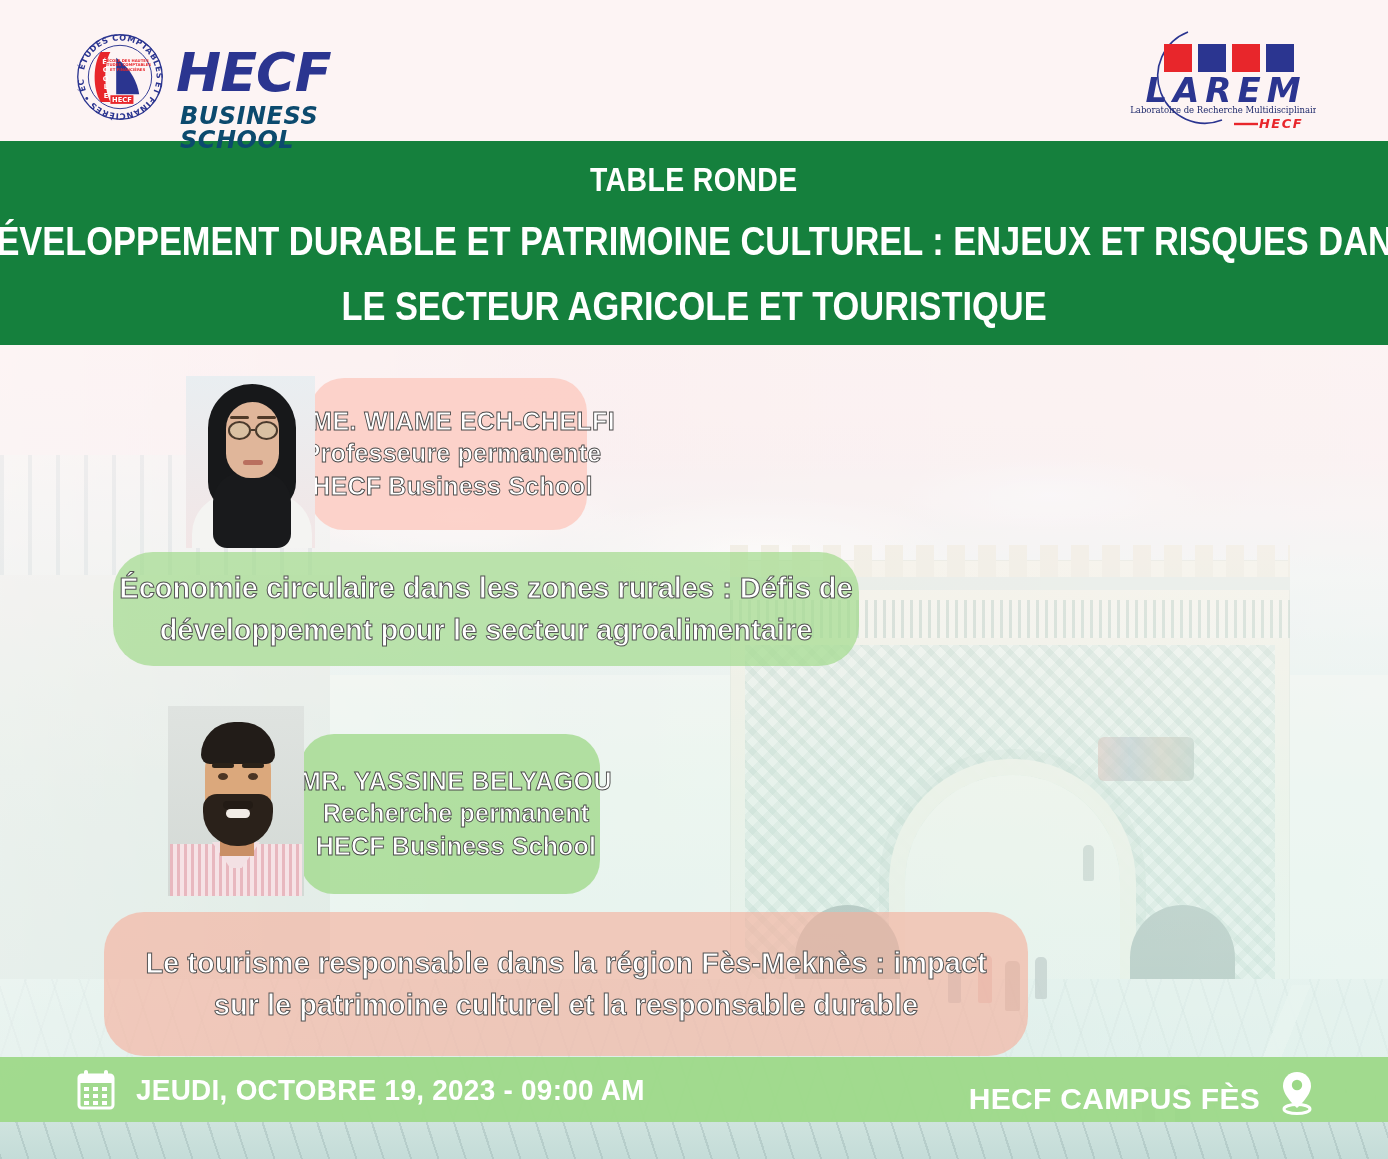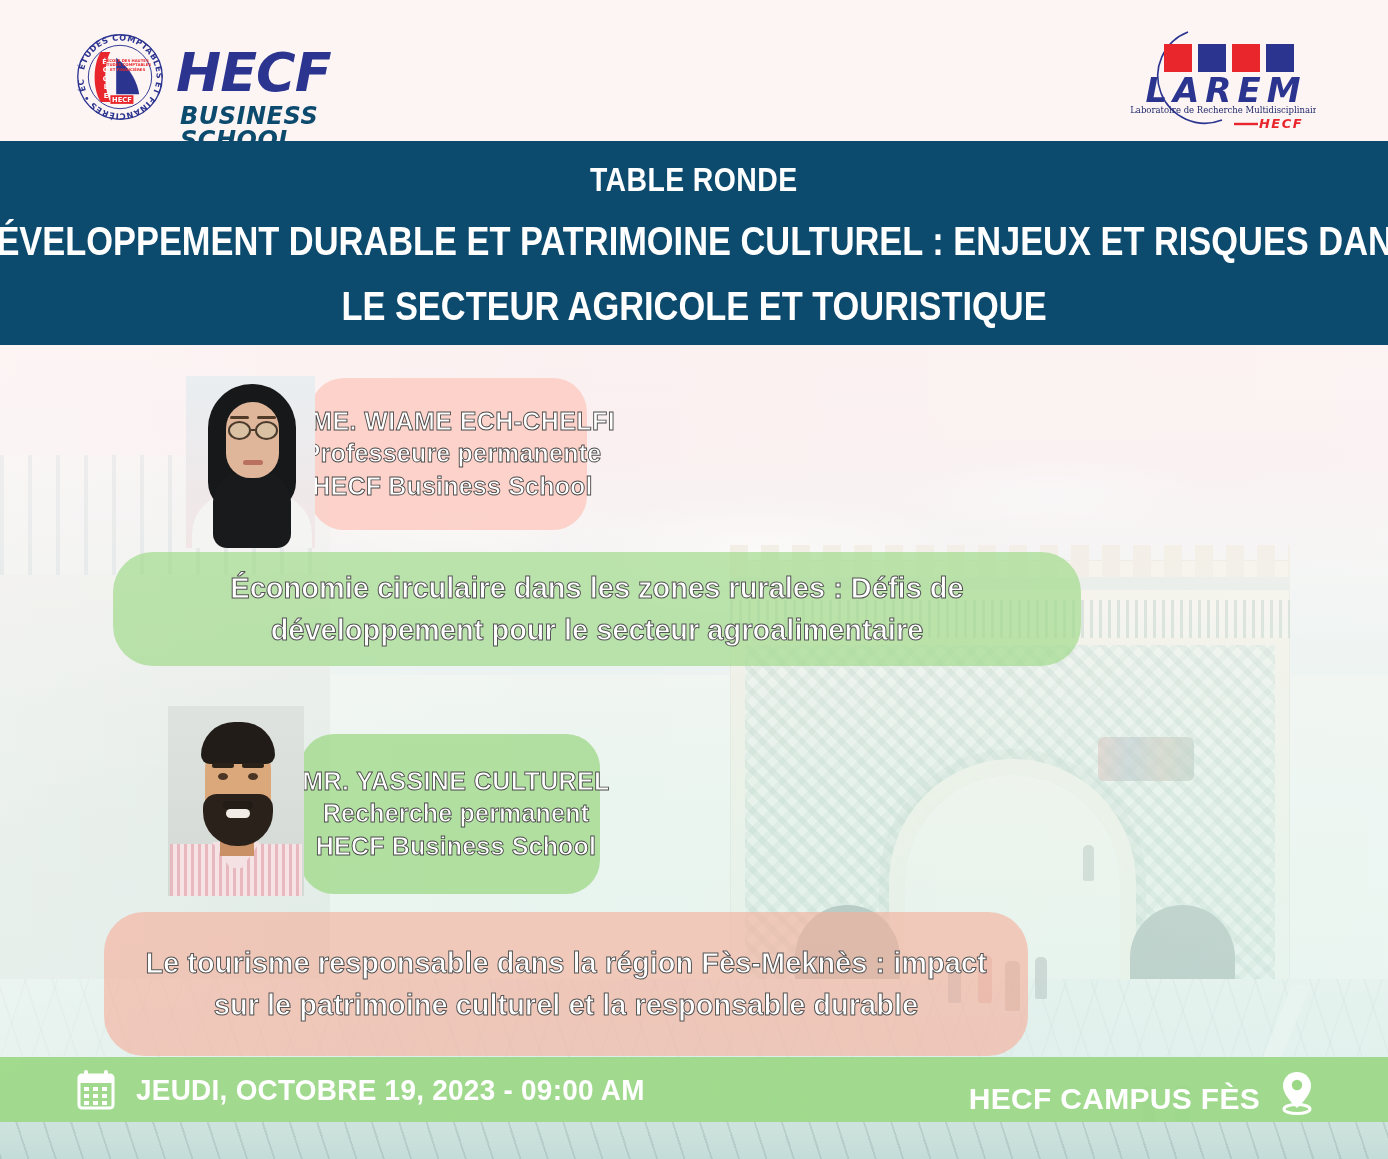--- a/index.html
+++ b/index.html
@@ -133,21 +133,21 @@
     position:absolute; left:108px; top:78px;
     font-size:24px; font-weight:bold; font-style:italic;
     color:#0c4a6e; letter-spacing:.5px; line-height:1;
     font-family:"DejaVu Sans", sans-serif;
   }
   .larem-logo{ position:absolute; right:72px; top:20px; width:190px; height:110px; }
 
   
   .title-banner{
     position:absolute; left:0; top:141px; width:1388px; height:204px;
-    background:#0c4a6e; z-index:11;
+    background:#15803d; z-index:11;
     display:flex; flex-direction:column; align-items:center; justify-content:center;
     padding-top:4px;
   }
   .t-line{
     color:#ffffff; font-weight:bold; text-align:center; white-space:nowrap;
     font-family:"Liberation Sans", sans-serif;
     transform:scaleX(.86); transform-origin:center;
   }
   .t1{ font-size:33px; letter-spacing:.5px; margin-bottom:20px; }
   .t2{ font-size:40px; letter-spacing:0px; margin-bottom:20px; }
@@ -310,27 +310,27 @@
     <div class="ph-el" style="left:27px;top:96px;width:78px;height:76px;background:#191a1c;border-radius:30px 30px 14px 14px;"></div>
     <div class="ph-el" style="left:40px;top:26px;width:53px;height:76px;background:#e0b69a;border-radius:27px 27px 25px 25px;"></div>
     <div class="ph-el" style="left:42px;top:45px;width:23px;height:19px;border:2.2px solid #4a3a2c;border-radius:50%;background:rgba(205,215,180,.35);"></div>
     <div class="ph-el" style="left:69px;top:45px;width:23px;height:19px;border:2.2px solid #4a3a2c;border-radius:50%;background:rgba(205,215,180,.35);"></div>
     <div class="ph-el" style="left:65px;top:53px;width:4px;height:2px;background:#4a3a2c;"></div>
     <div class="ph-el" style="left:44px;top:40px;width:19px;height:3px;background:#503a28;border-radius:2px;"></div>
     <div class="ph-el" style="left:71px;top:40px;width:19px;height:3px;background:#503a28;border-radius:2px;"></div>
     <div class="ph-el" style="left:57px;top:84px;width:20px;height:5px;background:#b9705f;border-radius:10px;"></div>
   </div>
 
-  <div class="talk green" style="left:113px;top:552px;width:968px;height:114px;">
+  <div class="talk green" style="left:113px;top:552px;width:746px;height:114px;">
     <div class="talk-line">Économie circulaire dans les zones rurales : Défis de</div>
     <div class="talk-line">développement pour le secteur agroalimentaire</div>
   </div>
 
   <div class="sp-card green" style="left:300px;top:734px;width:300px;height:160px;padding-left:12px;">
-    <div class="sp-name">MR. YASSINE CULTUREL</div>
+    <div class="sp-name">MR. YASSINE BELYAGOU</div>
     <div class="sp-role">Recherche permanent</div>
     <div class="sp-role">HECF Business School</div>
   </div>
 
   <div class="sp-photo" style="left:168px;top:706px;width:136px;height:190px;">
     <div class="ph-bg" style="background:linear-gradient(180deg,#dfe3e0,#d3d9d5);"></div>
     <div class="ph-el" style="left:2px;top:138px;width:132px;height:52px;background:repeating-linear-gradient(90deg,#e8b8bf 0 3px,#f6e3e6 3px 7px);"></div>
     <div class="ph-el" style="left:44px;top:136px;width:48px;height:26px;background:#f3e1e4;transform:rotate(0deg);clip-path:polygon(0 0,100% 0,62% 100%,38% 100%);"></div>
     <div class="ph-el" style="left:52px;top:116px;width:34px;height:34px;background:#c98f65;"></div>
     <div class="ph-el" style="left:37px;top:30px;width:66px;height:96px;background:#dba87c;border-radius:33px 33px 30px 30px;"></div>

